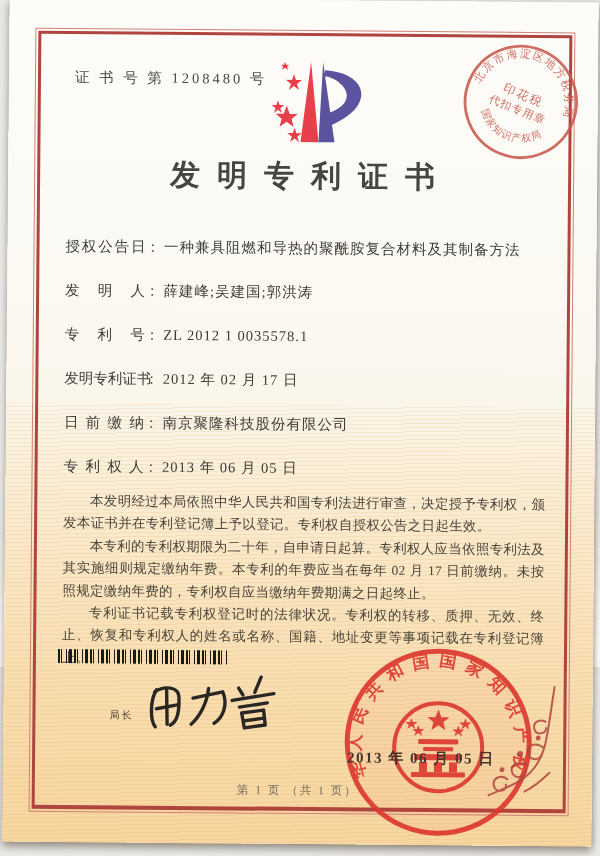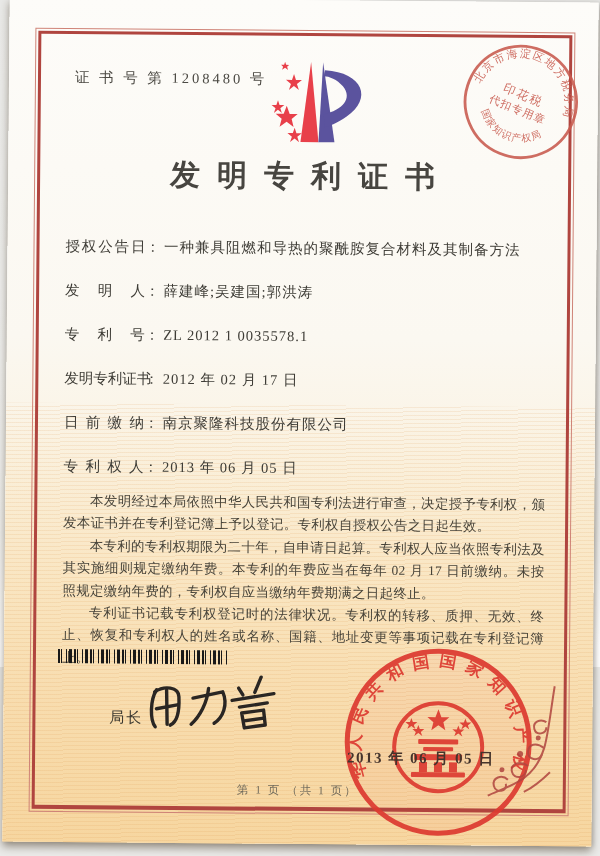--- a/index.html
+++ b/index.html
@@ -31,21 +31,21 @@
   .fcolon{display:inline-block;margin-right:4px;}
   .fvalue{letter-spacing:1px;}
   
   .paras{position:absolute;left:58px;top:492px;width:482px;font-size:13.4px;line-height:22.4px;
     color:#474339;text-align:justify;letter-spacing:.4px;}
   .paras p{margin:0;text-indent:2em;}
   
   .barcode{position:absolute;left:54px;top:651px;width:170px;height:14px;
     background:repeating-linear-gradient(90deg,#191919 0 2px,transparent 2px 3px,#191919 3px 4px,
       transparent 4px 8px,#191919 8px 9px,transparent 9px 11px,#191919 11px 14px,transparent 14px 16px);}
-  .director{position:absolute;left:106px;top:710px;font-size:15px;letter-spacing:2px;color:#3a372f;
+  .director{position:absolute;left:106px;top:710px;font-size:10px;letter-spacing:2px;color:#3a372f;
     font-family:Liberation Sans, sans-serif;}
   .signature{position:absolute;left:140px;top:678px;width:140px;height:64px;transform:rotate(-3deg);}
   
   .main-seal{position:absolute;left:336px;top:642px;width:198px;height:198px;opacity:.93;}
   .seal-date{position:absolute;left:344px;top:748px;font-size:15px;letter-spacing:1.5px;color:#45342c;
     font-weight:600;z-index:3;}
   .footer{position:absolute;left:0;top:783px;width:100%;text-align:center;font-size:11.5px;
     letter-spacing:2px;color:#6f695a;}
   .flourish{position:absolute;right:34px;bottom:42px;width:74px;height:122px;z-index:1;opacity:.85;}
 </style>

